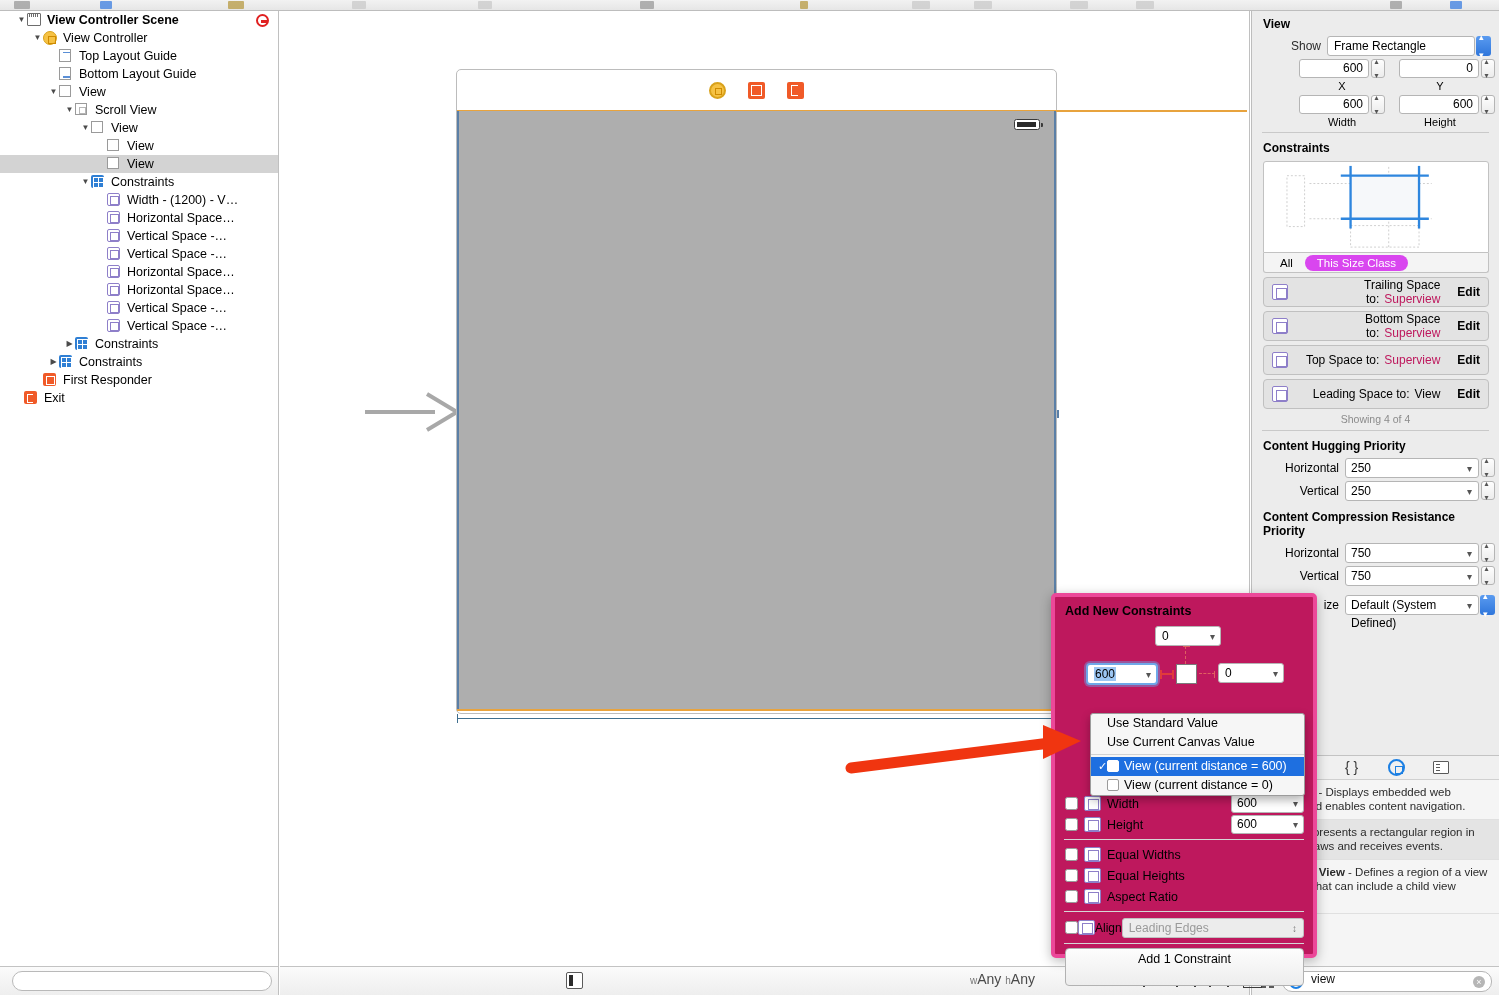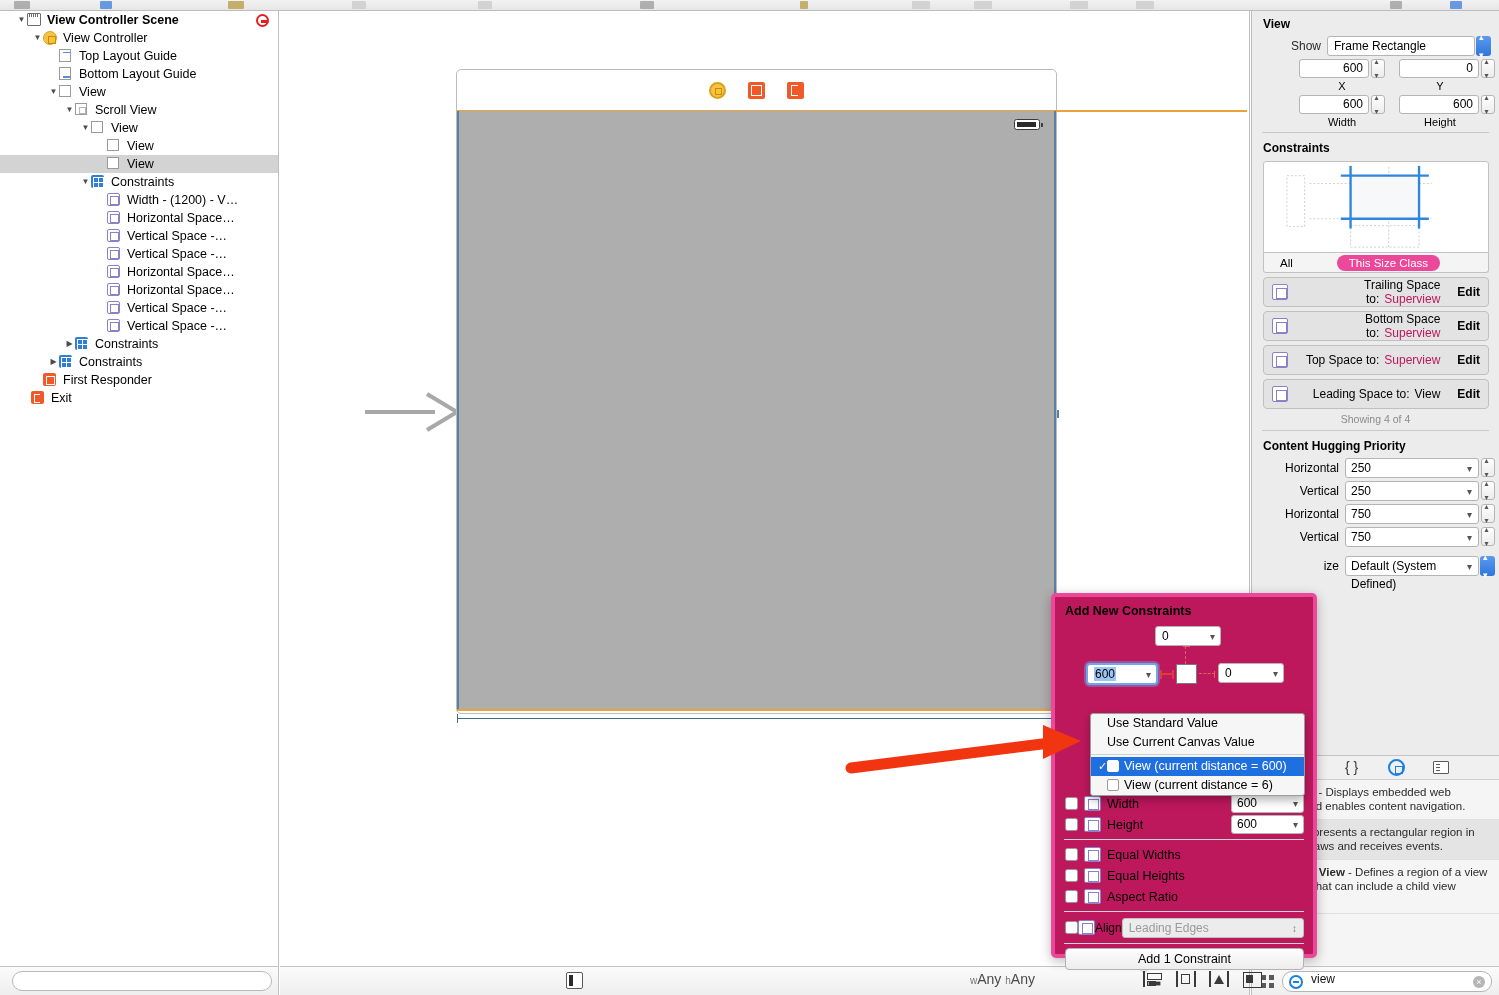--- a/index.html
+++ b/index.html
@@ -187,21 +187,21 @@
   #constraint-diagram{
     margin:3px 10px 0 11px; height:92px; background:#fff; border:1px solid #c2c2c2;
     border-radius:3px 3px 0 0; position:relative;
   }
   #size-class-seg{
     margin:0 10px 0 11px; height:20px; background:#f4f4f4;
     border:1px solid #c2c2c2; border-top:none; border-radius:0 0 3px 3px;
     display:flex; align-items:center; padding-left:16px; gap:12px; font-size:11.5px;
   }
   #size-class-seg .pill{
-    background:#ec4899; color:#fff; padding:2px 12px; border-radius:9px; font-size:11.5px;margin-left:32px;
+    background:#d946ef; color:#fff; padding:2px 12px; border-radius:9px; font-size:11.5px;
   }
   .cons-card{
     margin:4px 10px 0 11px; height:30px; background:#e3e3e3;
     border:1px solid #c0c0c0; border-radius:4px;
     display:flex; align-items:center; padding:0 8px; gap:7px; font-size:12px;
   }
   .cons-ico{ width:16px;height:16px;border:1.4px solid #8e7fc9;background:#fff;border-radius:2px;position:relative;flex:0 0 16px;}
   .cons-ico:after{content:"";position:absolute;left:2.5px;top:2.5px;width:9px;height:9px;border:1.3px solid #8e7fc9;}
   .cons-txt{ flex:1; text-align:right; }
   .cons-txt .dim{ color:#be185d; }
@@ -351,21 +351,21 @@
     height:20px;line-height:18px;font-size:12px;padding:0 6px;color:#9a9a9a;position:relative;
   }
   #align-select:after{content:"\2195";position:absolute;right:6px;top:1px;font-size:10px;color:#777;}
   #update-row{ display:flex;align-items:center;height:25px;padding:0 9px 0 10px;gap:8px; }
   #update-select{
     flex:1;background:#fff;border:1px solid #b5b5b5;border-radius:3px;height:20px;line-height:18px;
     font-size:12px;padding:0 6px;position:relative;
   }
   #update-select:after{content:"\2195";position:absolute;right:6px;top:1px;font-size:10px;color:#777;}
   #add-constraint-btn{
-    margin:3px 9px 0 10px; height:22px; line-height:20px; text-align:center;
+    margin:3px 9px 0 10px; height:38px; line-height:20px; text-align:center;
     background:linear-gradient(#fdfdfd,#ededed); border:1px solid #b2b2b2;
     border-radius:4px; font-size:12.5px;
   }
 
   
   #red-arrow{ position:absolute; left:845px; top:722px; width:250px; height:52px; z-index:60; pointer-events:none;}
 </style>
 </head>
 <body>
 
@@ -528,21 +528,21 @@
         </span>
         <span class="tlabel">Constraints</span>
       </div>
       <div class="tree-row" style="padding-left: 32px;">
         <span class="tw empty">▶</span>
         <span class="ticon">
           <span class="ic-fr" style="position: absolute; left: 0px; top: 0px;"></span>
         </span>
         <span class="tlabel">First Responder</span>
       </div>
-      <div class="tree-row" style="padding-left: 20px;">
+      <div class="tree-row" style="padding-left: 13px;">
         <span class="tw empty">▶</span>
         <span class="ticon">
           <span class="ic-exit" style="position: absolute; left: 0px; top: 0px;"></span>
         </span>
         <span class="tlabel">Exit</span>
       </div>
     </div>
 </div>
 <div id="outline-footer">
   <div id="outline-filter-icon"></div>
@@ -665,20 +665,21 @@
     <span class="lbl">Horizontal</span>
     <div class="prio-field">250</div>
     <div class="stepper"></div>
   </div>
   <div class="prio-row">
     <span class="lbl">Vertical</span>
     <div class="prio-field">250</div>
     <div class="stepper"></div>
   </div>
 
+  <div class="sectitle" style="padding-top:8px">Content Compression Resistance Priority</div>
   <div class="prio-row">
     <span class="lbl">Horizontal</span>
     <div class="prio-field">750</div>
     <div class="stepper"></div>
   </div>
   <div class="prio-row">
     <span class="lbl">Vertical</span>
     <div class="prio-field">750</div>
     <div class="stepper"></div>
   </div>
@@ -741,21 +742,21 @@
     <div class="spin" id="spin-left">
       <span class="sel">600</span>
     </div>
     <div class="spin" id="spin-right">0</div>
 
     <div id="dropdown-menu">
         <div class="dd-item"><span>Use Standard Value</span></div>
         <div class="dd-item"><span>Use Current Canvas Value</span></div>
         <div class="dd-sep"></div>
         <div class="dd-item hl"><span class="dd-check">✓</span><span class="dd-box"></span><span>View (current distance = 600)</span></div>
-        <div class="dd-item"><span class="dd-box"></span><span>View (current distance = 6)</span></div>
+        <div class="dd-item"><span class="dd-box"></span><span>View (current distance = 0)</span></div>
       </div>
   </div>
 
   <div style="margin-top:93px"></div>
 
   <div class="pop-chk-row">
     <div class="chk"></div>
     <div class="pop-ico"></div>
     <span>Width</span>
     <div class="pop-val">600</div>

